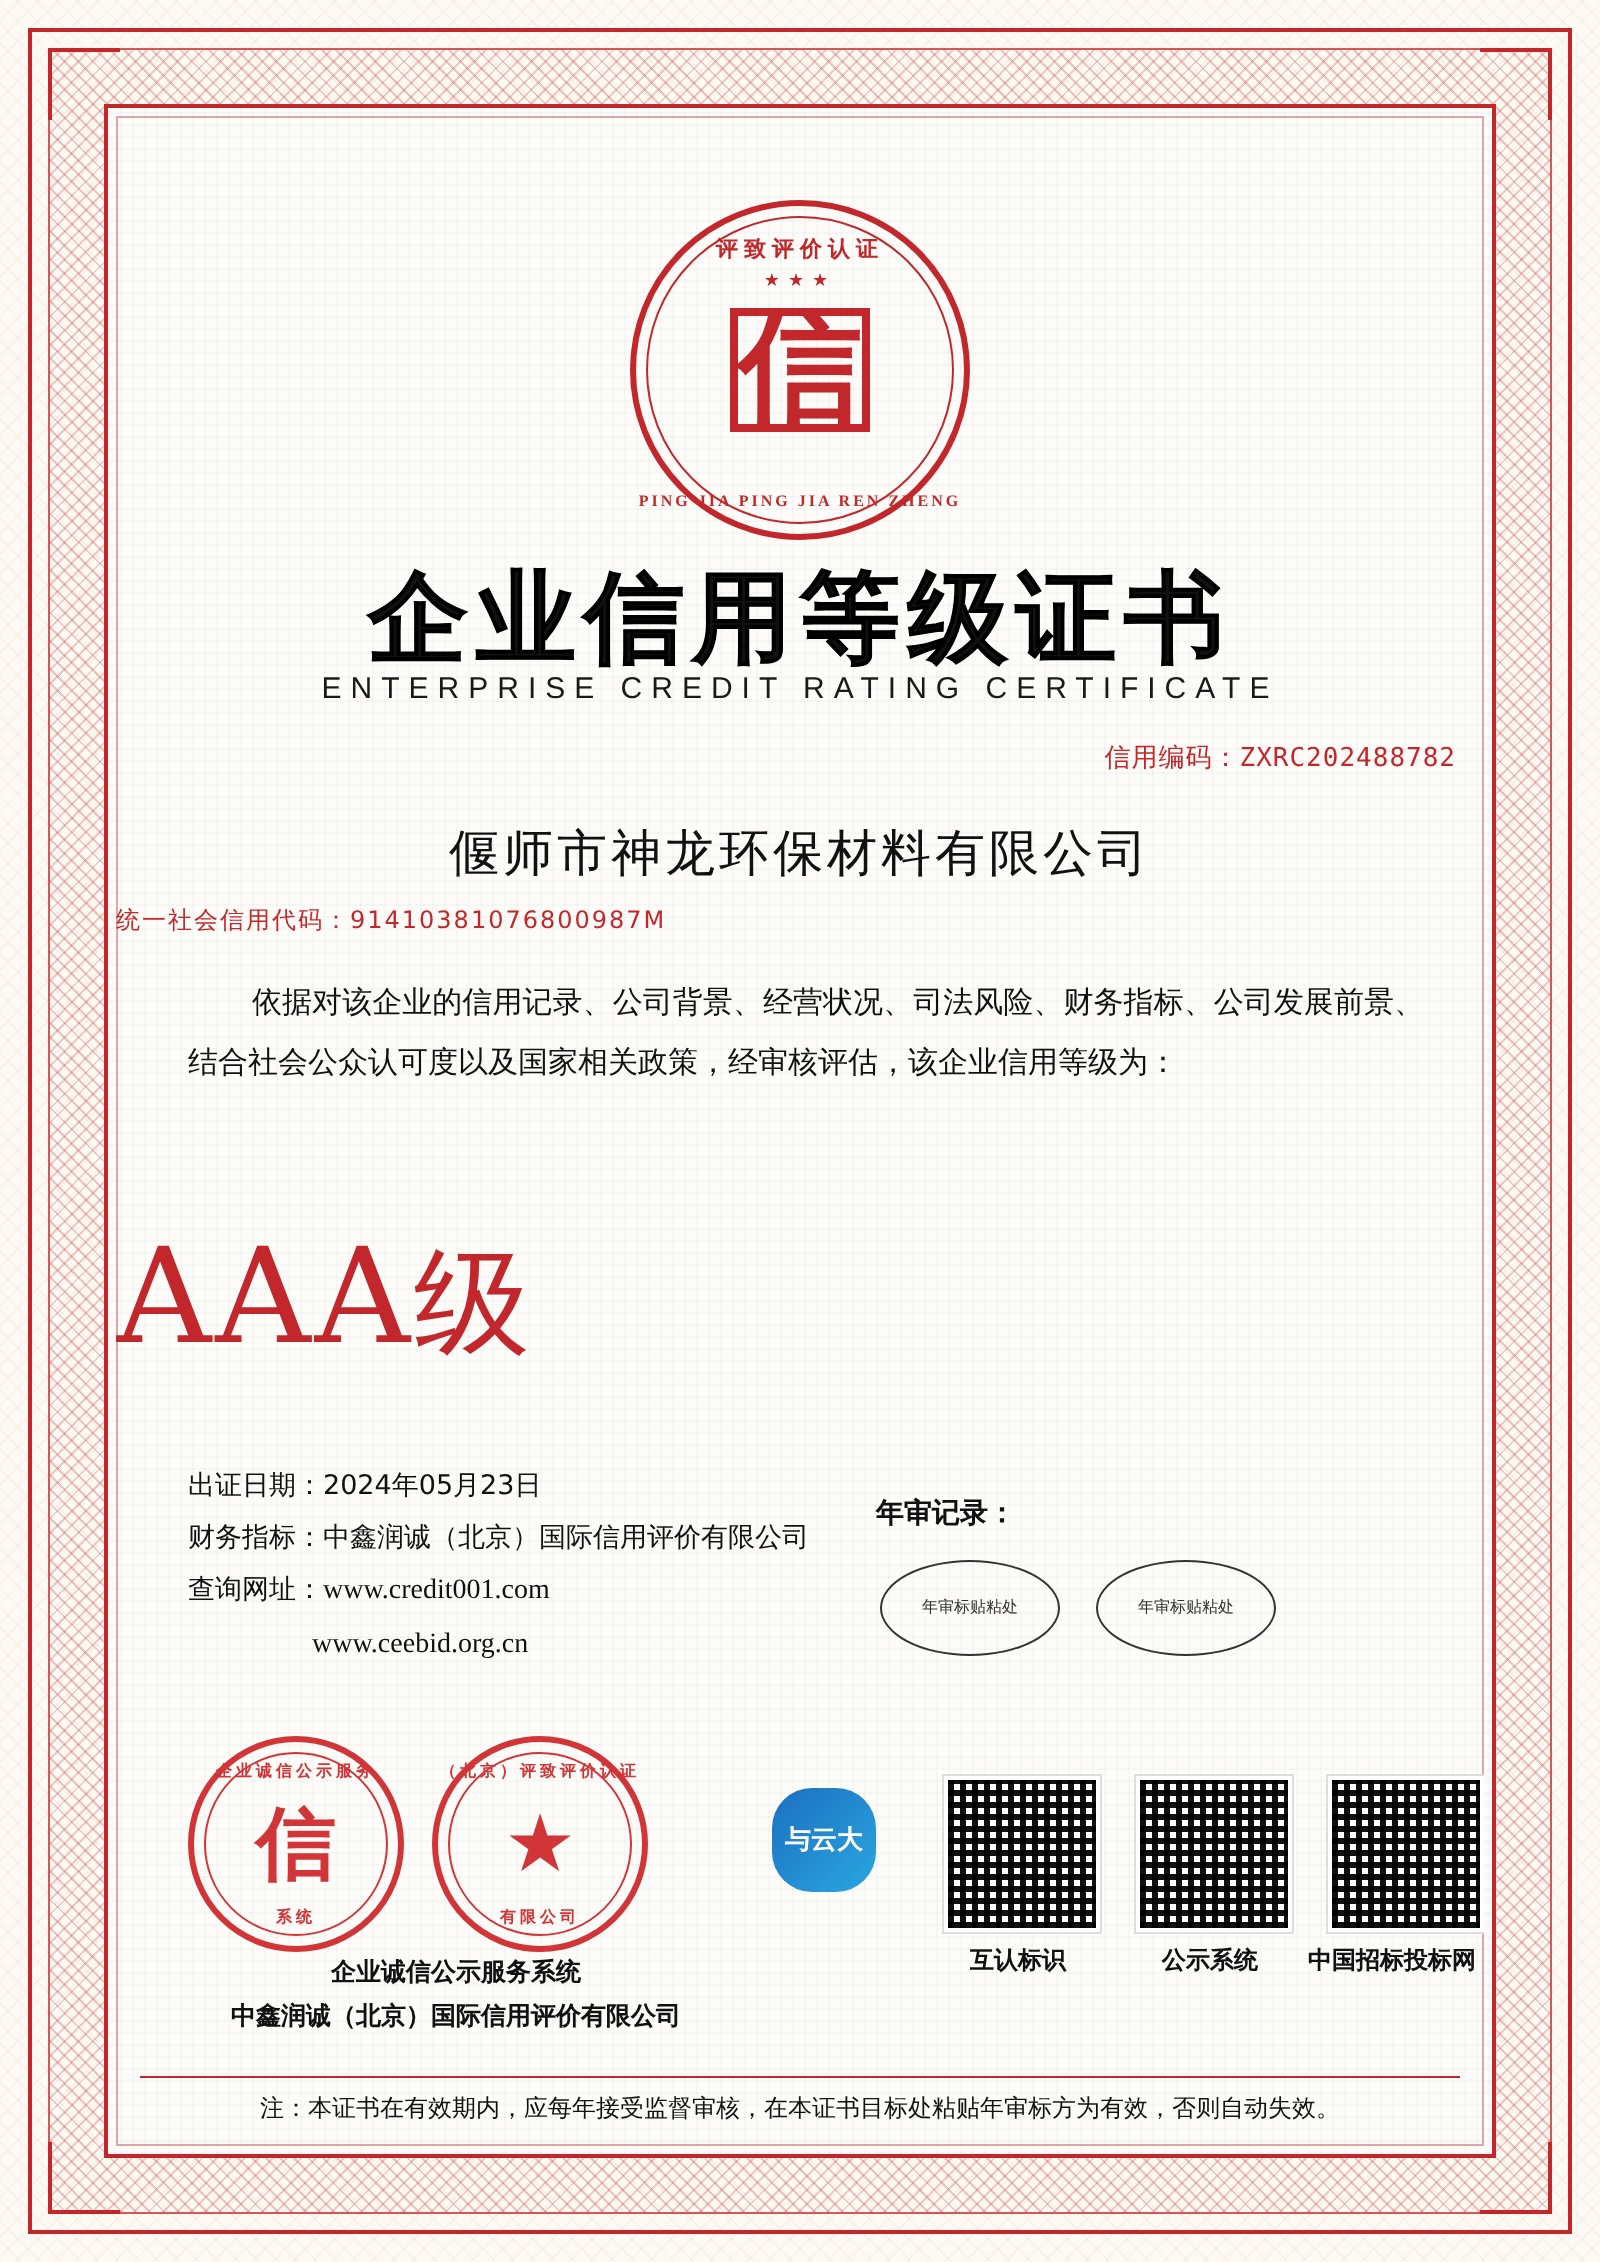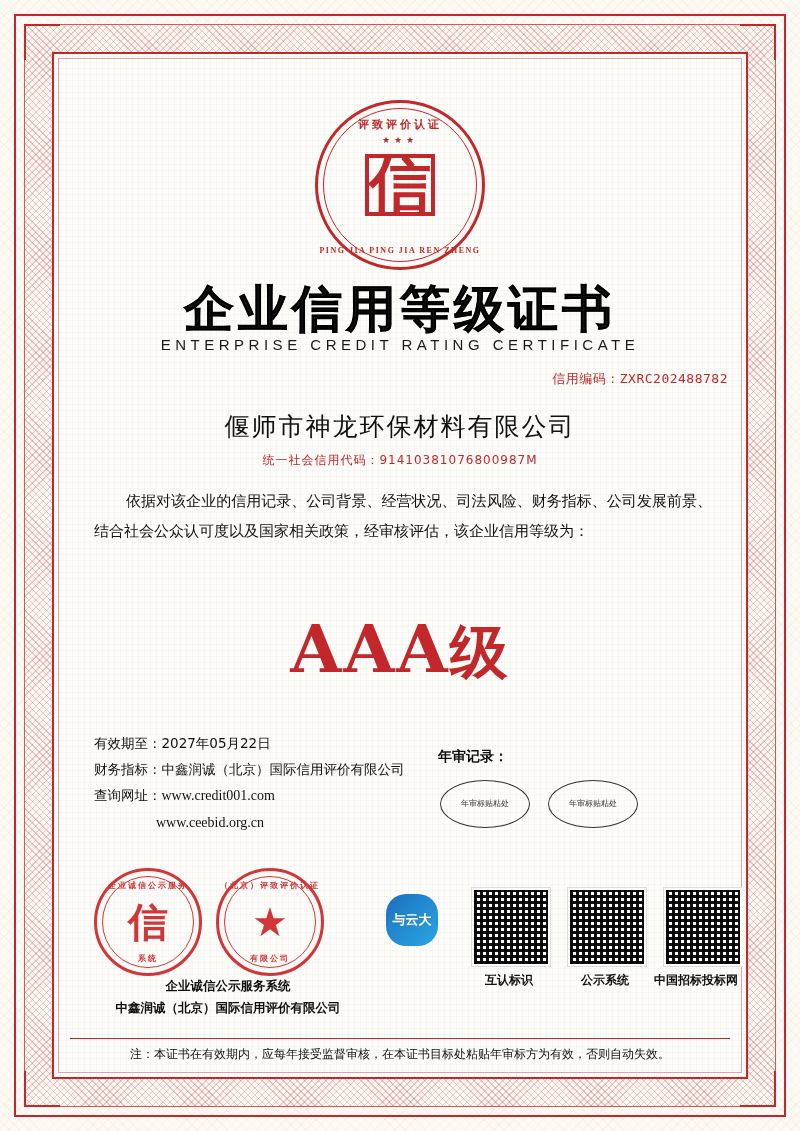--- a/index.html
+++ b/index.html
@@ -107,36 +107,36 @@
     font-size:13px;color:#c2282b;letter-spacing:0.5px;
   }
   .credit-no .lbl{font-family:"DejaVu Sans", sans-serif;}
 
   .company{
     position:absolute;left:0;right:0;top:352px;text-align:center;
     font-family:"DejaVu Sans", sans-serif;
     font-weight:normal;font-size:25px;letter-spacing:2px;color:#111;
   }
   .uscc{
-    position:absolute;left:0;right:0;top:394px;text-align:center;
+    position:absolute;left:0;right:0;top:394px;
     font-size:12px;color:#c2282b;letter-spacing:1px;
     font-family:"DejaVu Sans", sans-serif;
   }
 
   .body-text{
     position:absolute;left:36px;right:30px;top:428px;
     font-family:"DejaVu Sans", sans-serif;
     font-size:15px;line-height:30px;color:#111;text-align:justify;
     text-indent:32px;
   }
 
   .grade{
-    position:absolute;left:0;right:0;top:552px;text-align:center;
+    position:absolute;left:0;right:0;top:552px;
     font-family:"DejaVu Serif", serif;
-    font-weight:bold;font-size:66px;color:#c2282b;letter-spacing:2px;
+    font-weight:normal;font-size:66px;color:#c2282b;letter-spacing:2px;
   }
   .grade .cn{font-family:"DejaVu Sans", sans-serif;font-size:58px;}
 
   
   .info{
     position:absolute;left:36px;top:672px;
     font-family:"DejaVu Sans", sans-serif;
     font-size:13.5px;line-height:26px;color:#111;
   }
   .info .row span.k{display:inline-block;}
@@ -259,21 +259,21 @@
     </div>
 
     <div class="body-text">依据对该企业的信用记录、公司背景、经营状况、司法风险、财务指标、公司发展前景、结合社会公众认可度以及国家相关政策，经审核评估，该企业信用等级为：</div>
 
     <div class="grade">
       <span>AAA</span><span class="cn">级</span>
     </div>
 
     <div class="info">
       <div class="row">
-        <span class="k">有效期至：</span><span>2027年05月22日</span>
+        <span class="k">出证日期：</span><span>2024年05月23日</span>
       </div>
       <div class="row">
         <span class="k">财务指标：</span><span>中鑫润诚（北京）国际信用评价有限公司</span>
       </div>
       <div class="row">
         <span class="k">查询网址：</span><span class="url">www.credit001.com</span>
       </div>
       <div class="row url-indent">
         <span class="url">www.ceebid.org.cn</span>
       </div>

